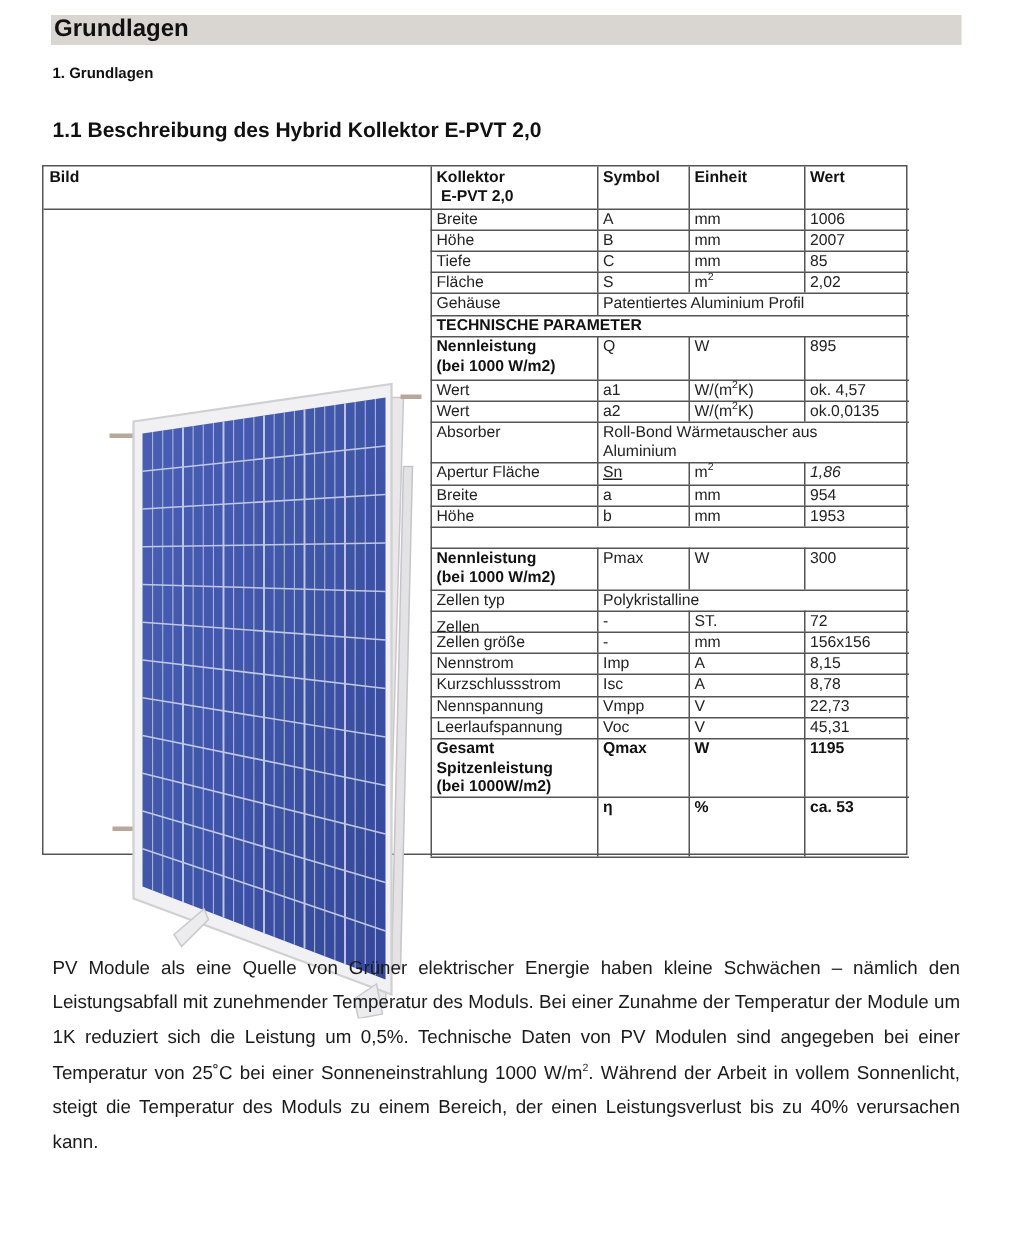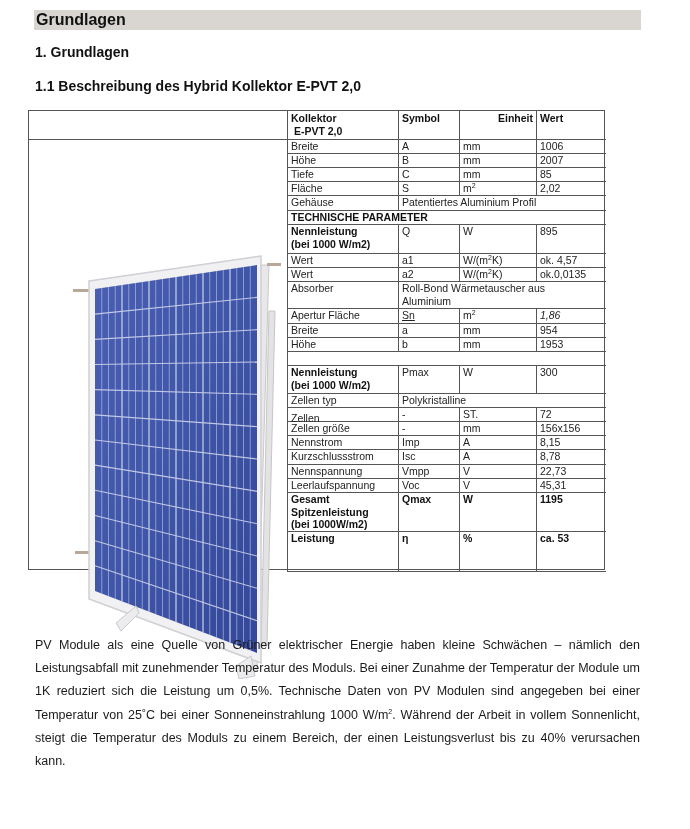--- a/index.html
+++ b/index.html
@@ -1,21 +1,21 @@
 <!DOCTYPE html>
 <html><head>
 <meta charset="utf-8">
 <style>
   html, body { margin:0; padding:0; background:#ffffff; }
   body { width:690px; height:829px; position:relative; overflow:hidden;
          font-family:"Liberation Sans", sans-serif; color:#111; }
   .band { position:absolute; left:34px; top:10px; width:607px; height:20px;
           background:#d9d6d2; }
   .band-title { position:absolute; left:2px; top:0px; font-size:16px; font-weight:bold; line-height:20px; color:#111; }
-  .h1 { position:absolute; left:35px; top:44px; font-size:14px; font-weight:bold; }
+  .h1 { position:absolute; left:35px; top:44px; font-size:10px; font-weight:bold; }
   .h2 { position:absolute; left:35px; top:78px; font-size:14px; font-weight:bold; }
 
   .tbl { position:absolute; left:28px; top:110px; width:577px; height:460px;
          border:1.5px solid #555; box-sizing:border-box; }
   .cell { position:absolute; box-sizing:border-box; font-size:10.5px; line-height:12.5px;
           padding:1px 3px 0 4px; color:#222; overflow:hidden; white-space:nowrap; }
   .b { font-weight:bold; color:#111; }
   .hline { position:absolute; height:0; border-top:1px solid #555; }
   .vline { position:absolute; width:0; border-left:1px solid #555; }
   sup { font-size:7px; line-height:0; }
@@ -90,23 +90,24 @@
         <line x1="162.25" y1="19" x2="162.25" y2="389.0833333333333" stroke-width="0.6"></line>
         <line x1="169" y1="18" x2="169" y2="391.6666666666667" stroke-width="1.3"></line>
         <line x1="175.75" y1="17" x2="175.75" y2="394.25" stroke-width="0.6"></line>
         <line x1="182.5" y1="16" x2="182.5" y2="396.8333333333333" stroke-width="0.6"></line>
         <line x1="189.25" y1="15" x2="189.25" y2="399.4166666666667" stroke-width="0.6"></line>
       </g>
 
     <polygon points="55,372 75,355 78,362 60,380" fill="#ececee" stroke="#c9c9cd"></polygon>
     <polygon points="175,415 190,405 194,425 178,428" fill="#ececee" stroke="#c9c9cd"></polygon>
   </svg>
+<div class="cell b" style="left: 0px; top: 0px; width: 258px; height: 28px;">Bild</div>
     <div class="cell b" style="left: 258px; top: 0px; width: 111px; height: 28px;"><span>Kollektor</span><br>&nbsp;<span>E-PVT 2,0</span></div>
     <div class="cell b" style="left: 369px; top: 0px; width: 61px; height: 28px;">Symbol</div>
-    <div class="cell b" style="left: 430px; top: 0px; width: 77px; height: 28px; text-align: right;">Einheit</div>
+    <div class="cell b" style="left: 430px; top: 0px; width: 77px; height: 28px;">Einheit</div>
     <div class="cell b" style="left: 507px; top: 0px; width: 70px; height: 28px;">Wert</div>
     <div class="hline" style="left: 0px; width: 577px; top: 28px;"></div>
     <div class="vline" style="left: 258px; top: 0px; height: 460px;"></div>
     <div class="vline" style="left: 369px; top: 0px; height: 28px;"></div>
     <div class="vline" style="left: 430px; top: 0px; height: 28px;"></div>
     <div class="vline" style="left: 507px; top: 0px; height: 28px;"></div>
     <div class="hline" style="left: 258px; width: 319px; top: 42px;"></div>
     <div class="cell" style="left: 258px; top: 28px; width: 111px; height: 14px;">Breite</div>
     <div class="vline" style="left: 369px; top: 28px; height: 14px;"></div>
     <div class="cell" style="left: 369px; top: 28px; width: 61px; height: 14px;">A</div>
@@ -259,21 +260,20 @@
     <div class="cell" style="left: 507px; top: 367px; width: 70px; height: 14px;">45,31</div>
     <div class="hline" style="left: 258px; width: 319px; top: 420px;"></div>
     <div class="cell b" style="left: 258px; top: 381px; width: 111px; height: 39px;"><span>Gesamt</span><br><span>Spitzenleistung</span><br><span>(bei 1000W/m2)</span></div>
     <div class="vline" style="left: 369px; top: 381px; height: 39px;"></div>
     <div class="cell b" style="left: 369px; top: 381px; width: 61px; height: 39px;">Qmax</div>
     <div class="vline" style="left: 430px; top: 381px; height: 39px;"></div>
     <div class="cell b" style="left: 430px; top: 381px; width: 77px; height: 39px;">W</div>
     <div class="vline" style="left: 507px; top: 381px; height: 39px;"></div>
     <div class="cell b" style="left: 507px; top: 381px; width: 70px; height: 39px;">1195</div>
     <div class="hline" style="left: 258px; width: 319px; top: 460px;"></div>
-    <div class="cell b" style="left: 258px; top: 420px; width: 111px; height: 40px;">Leistung</div>
     <div class="vline" style="left: 369px; top: 420px; height: 40px;"></div>
     <div class="cell b" style="left: 369px; top: 420px; width: 61px; height: 40px;">η</div>
     <div class="vline" style="left: 430px; top: 420px; height: 40px;"></div>
     <div class="cell b" style="left: 430px; top: 420px; width: 77px; height: 40px;">%</div>
     <div class="vline" style="left: 507px; top: 420px; height: 40px;"></div>
     <div class="cell b" style="left: 507px; top: 420px; width: 70px; height: 40px;">ca. 53</div>
   </div>
 
 <div class="para">
   <p><span>PV Module als eine Quelle von Grüner elektrischer Energie haben kleine Schwächen – nämlich den Leistungsabfall mit zunehmender Temperatur des Moduls. Bei einer Zunahme der Temperatur der Module um 1K reduziert sich die Leistung um 0,5%. Technische Daten von PV Modulen sind angegeben bei einer Temperatur von 25˚C bei einer Sonneneinstrahlung 1000 W/m</span><sup>2</sup><span>. Während der Arbeit in vollem Sonnenlicht, steigt die Temperatur des Moduls zu einem Bereich, der einen Leistungsverlust bis zu 40% verursachen kann.</span></p>

